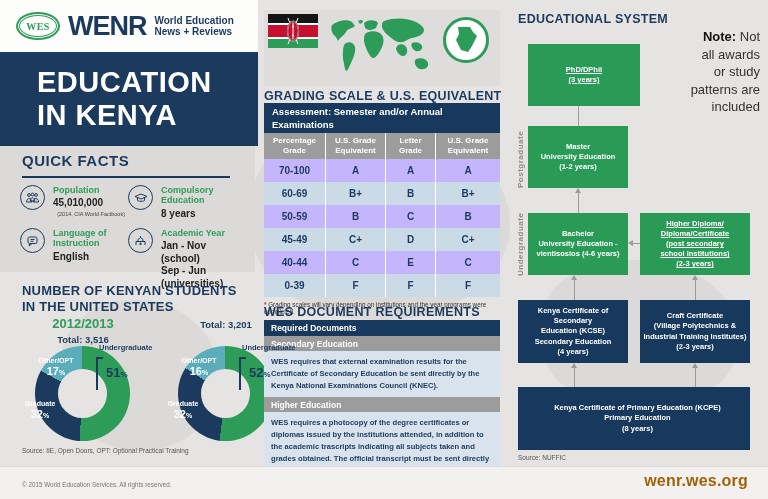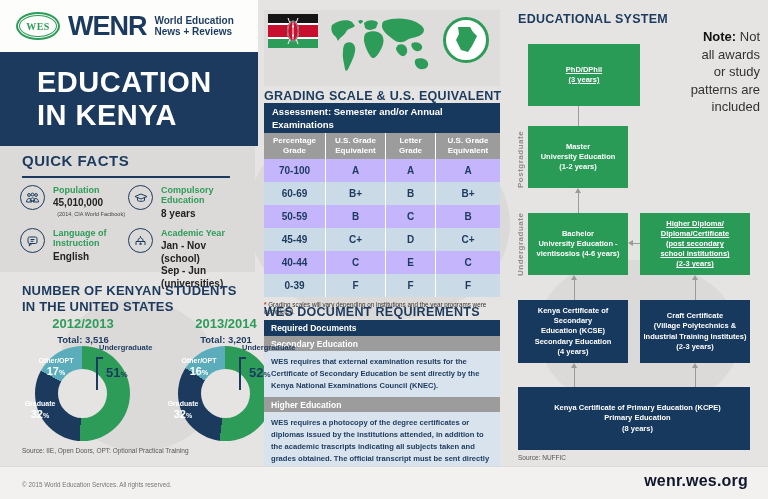--- a/index.html
+++ b/index.html
@@ -85,21 +85,21 @@
   .vline { position:absolute; width:1px; background:#9b9b9b; z-index:1; }
   .hline { position:absolute; height:1px; background:#9b9b9b; z-index:1; }
   .ah-up { position:absolute; width:0; height:0; border-left:3px solid transparent; border-right:3px solid transparent; border-bottom:5px solid #9b9b9b; z-index:1; }
   .ah-left { position:absolute; width:0; height:0; border-top:3px solid transparent; border-bottom:3px solid transparent; border-right:5px solid #9b9b9b; z-index:1; }
   .side-lbl { position:absolute; color:#8b8b8b; font-size:8px; font-weight:bold; letter-spacing:.5px;
     writing-mode:vertical-rl; transform:rotate(180deg); z-index:2; }
 
   
   .footer { left:0; top:466px; width:768px; height:33px; background:#f2f1ef; border-top:1px solid #dddcda; }
   .copy { position:absolute; left:22px; top:14px; color:#777; font-size:6.3px; }
-  .site { position:absolute; right:20px; top:5px; color:#0f172a; font-weight:bold; font-size:16px; letter-spacing:.2px; }
+  .site { position:absolute; right:20px; top:5px; color:#a16207; font-weight:bold; font-size:16px; letter-spacing:.2px; }
 </style>
 </head>
 <body>
 
 <div class="page">
 
   <div class="wm" style="left:250px;top:120px;width:260px;height:200px;"></div>
   <div class="wm" style="left:540px;top:260px;width:200px;height:150px;"></div>
   <div class="wm" style="left:60px;top:300px;width:160px;height:150px;"></div>
 
@@ -208,21 +208,20 @@
     <div class="nm">Graduate</div>
     <div class="pv"><span>32</span><span class="pc">%</span></div>
   </div>
   <div class="ulabel" style="left:99px;top:344px;">
     <div class="nm">Undergraduate</div>
     <div class="pv"><span>51</span><span class="pc">%</span></div>
   </div>
   <div class="bracket" style="left:96px;top:357px;"></div>
 
   <div class="chart z" style="left:151px;top:316px;">
-    <div class="yr">2013/2014</div>
     <div class="tot">Total: 3,201</div>
   </div>
   <div class="donut z" style="left: 178px; top: 346px; background: conic-gradient(rgb(46, 156, 89) 0deg, rgb(46, 156, 89) 187.2deg, rgb(27, 58, 94) 187.2deg, rgb(27, 58, 94) 302.4deg, rgb(92, 173, 187) 302.4deg, rgb(92, 173, 187) 360deg);"></div>
   <div class="dlabel" style="left:175px;top:357px;width:48px;">
     <div class="nm">Other/OPT</div>
     <div class="pv"><span>16</span><span class="pc">%</span></div>
   </div>
   <div class="dlabel" style="left:159px;top:400px;width:48px;">
     <div class="nm">Graduate</div>
     <div class="pv"><span>32</span><span class="pc">%</span></div>

